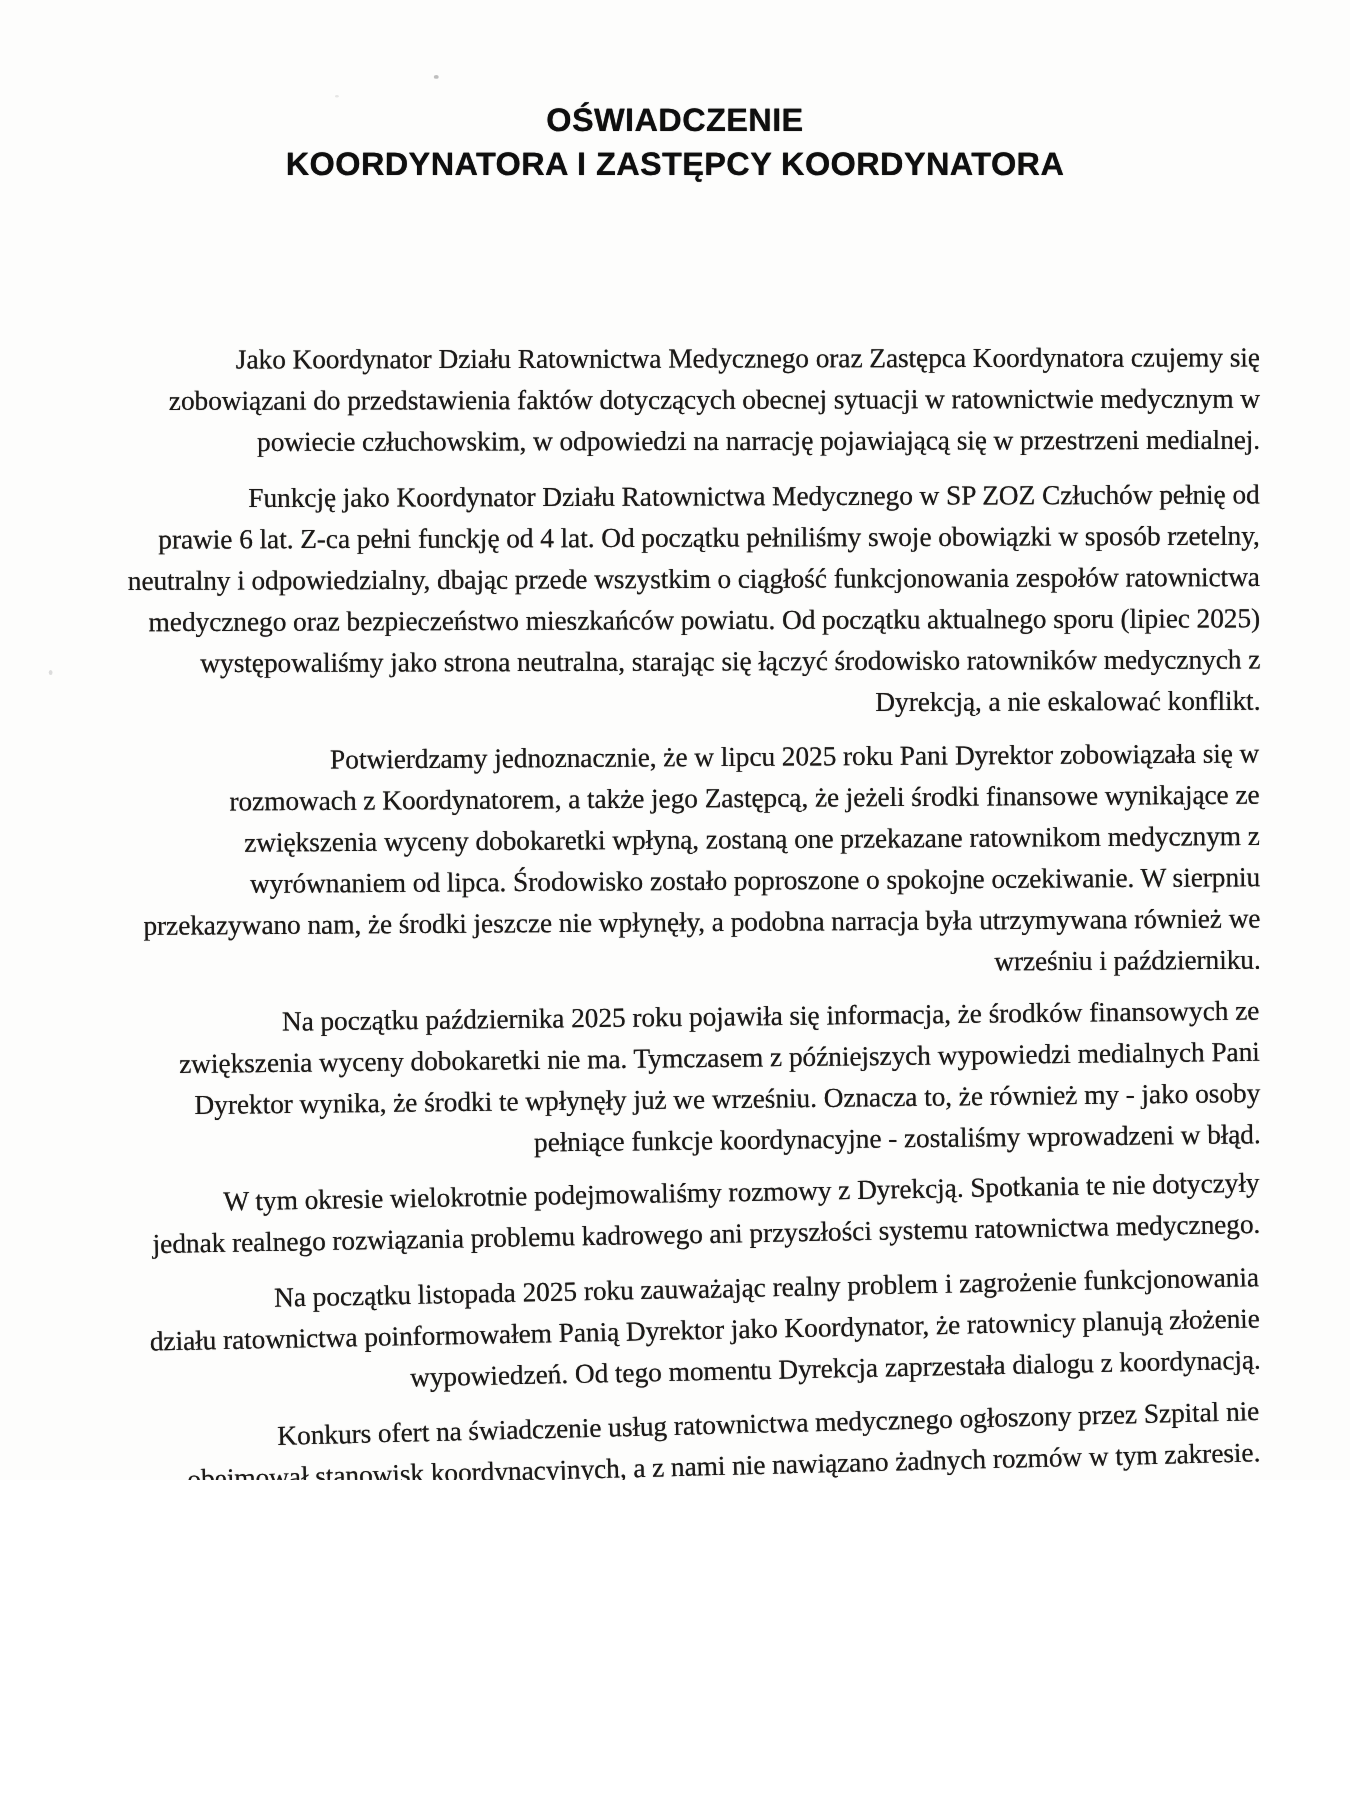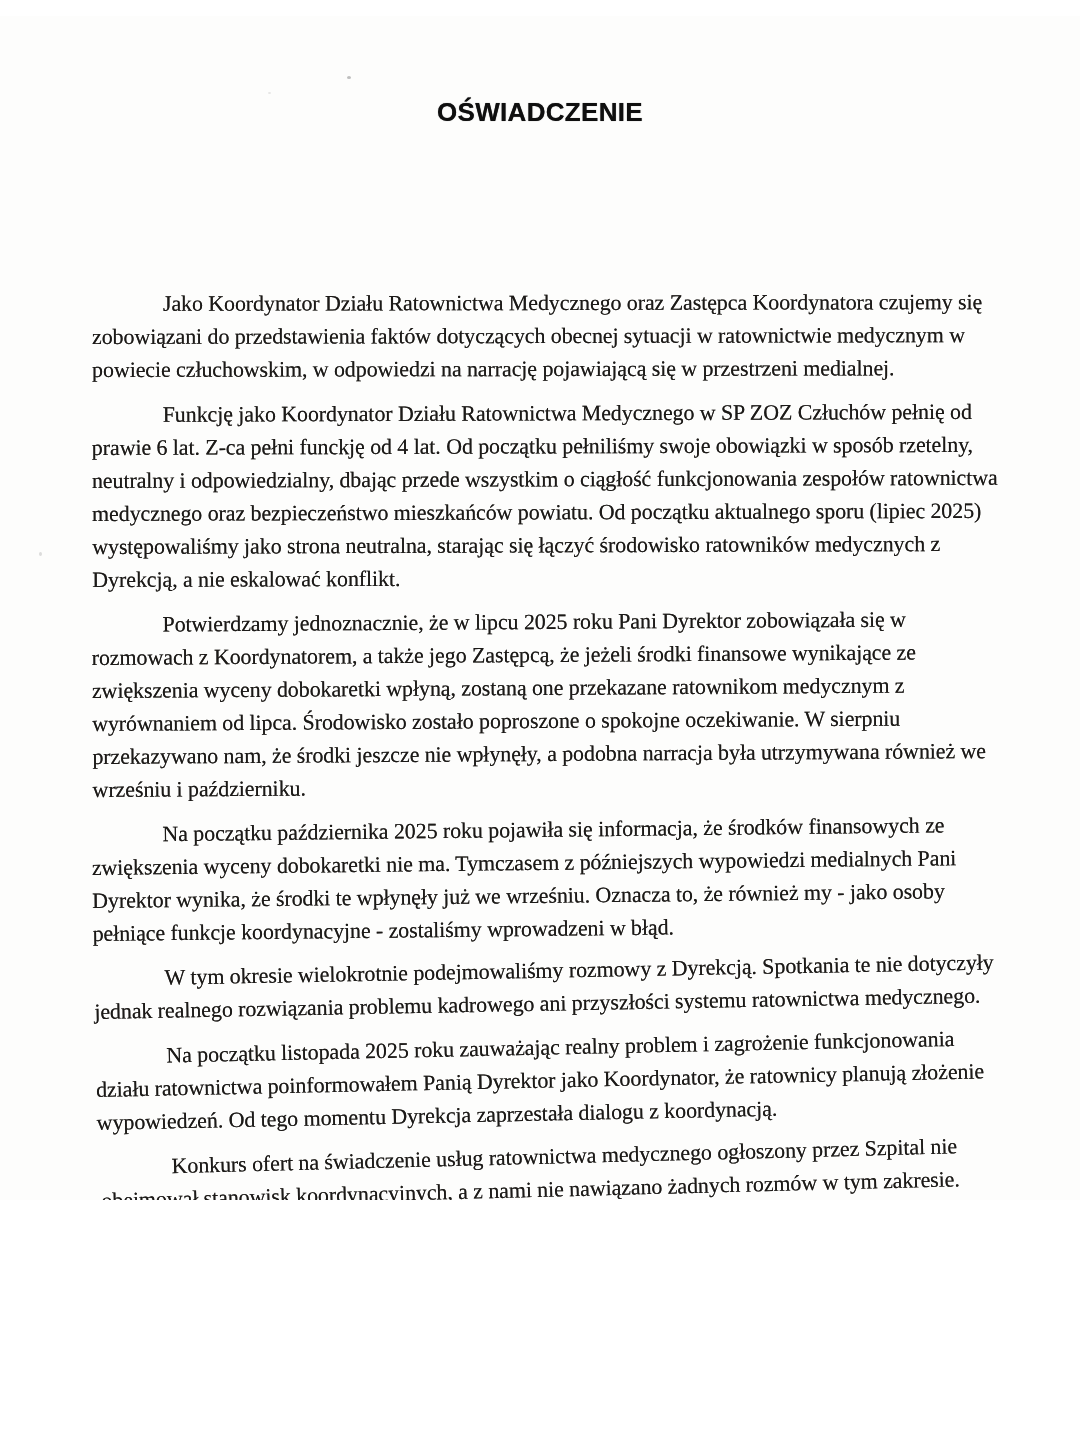--- a/index.html
+++ b/index.html
@@ -10,21 +10,20 @@
     font-family: "Liberation Serif", "DejaVu Serif", serif;
   }
 
   .page {
     position: relative;
     width: 1080px;
     height: 1184px;
     background: var(--paper, #fdfdfc);
     color: var(--ink, #1c1a18);
     overflow: hidden;
-    margin-top: 16px;
   }
 
   
   .title-block {
     position: absolute;
     top: 79px;
     left: 0;
     right: 0;
     text-align: center;
     font-family: "Liberation Sans", "DejaVu Sans", sans-serif;
@@ -38,21 +37,21 @@
 
   
   .body-block {
     position: absolute;
     top: 271px;
     left: 92px;
     width: 916px;
     font-size: 22px;
     line-height: 33px;
     letter-spacing: -0.1px;
-    text-align: left;
+    text-align: right;
     text-shadow: 0 0 0.6px rgba(22,19,15,0.75);
   }
 
   .para {
     text-indent: 71px;
     margin-bottom: 12px;
     transform-origin: 0 50%;
   }
 
   
@@ -75,20 +74,21 @@
   .speck-3 { left: 558px; top: 1390px; width: 5px; height: 2px; opacity: 0.22; }
   .speck-4 { left: 268px; top: 76px;   width: 3px; height: 2px; opacity: 0.20; }
 </style>
 </head>
 <body>
 
 <div class="page">
 
   <header class="title-block">
     <div>OŚWIADCZENIE</div>
+    <div>KOORDYNATORA I ZASTĘPCY KOORDYNATORA</div>
   </header>
 
   <main class="body-block">
     <p class="para r0">Jako Koordynator Działu Ratownictwa Medycznego oraz Zastępca Koordynatora czujemy się zobowiązani do przedstawienia faktów dotyczących obecnej sytuacji w ratownictwie medycznym w powiecie człuchowskim, w odpowiedzi na narrację pojawiającą się w przestrzeni medialnej.</p>
     <p class="para r1">Funkcję jako Koordynator Działu Ratownictwa Medycznego w SP ZOZ Człuchów pełnię od prawie 6 lat. Z-ca pełni funckję od 4 lat. Od początku pełniliśmy swoje obowiązki w sposób rzetelny, neutralny i odpowiedzialny, dbając przede wszystkim o ciągłość funkcjonowania zespołów ratownictwa medycznego oraz bezpieczeństwo mieszkańców powiatu. Od początku aktualnego sporu (lipiec 2025) występowaliśmy jako strona neutralna, starając się łączyć środowisko ratowników medycznych z Dyrekcją, a nie eskalować konflikt.</p>
     <p class="para r2">Potwierdzamy jednoznacznie, że w lipcu 2025 roku Pani Dyrektor zobowiązała się w rozmowach z Koordynatorem, a także jego Zastępcą, że jeżeli środki finansowe wynikające ze zwiększenia wyceny dobokaretki wpłyną, zostaną one przekazane ratownikom medycznym z wyrównaniem od lipca. Środowisko zostało poproszone o spokojne oczekiwanie. W sierpniu przekazywano nam, że środki jeszcze nie wpłynęły, a podobna narracja była utrzymywana również we wrześniu i październiku.</p>
     <p class="para r3">Na początku października 2025 roku pojawiła się informacja, że środków finansowych ze zwiększenia wyceny dobokaretki nie ma. Tymczasem z późniejszych wypowiedzi medialnych Pani Dyrektor wynika, że środki te wpłynęły już we wrześniu. Oznacza to, że również my - jako osoby pełniące funkcje koordynacyjne - zostaliśmy wprowadzeni w błąd.</p>
     <p class="para r4">W tym okresie wielokrotnie podejmowaliśmy rozmowy z Dyrekcją. Spotkania te nie dotyczyły jednak realnego rozwiązania problemu kadrowego ani przyszłości systemu ratownictwa medycznego.</p>
     <p class="para r5">Na początku listopada 2025 roku zauważając realny problem i zagrożenie funkcjonowania działu ratownictwa poinformowałem Panią Dyrektor jako Koordynator, że ratownicy planują złożenie wypowiedzeń. Od tego momentu Dyrekcja zaprzestała dialogu z koordynacją.</p>
     <p class="para r6">Konkurs ofert na świadczenie usług ratownictwa medycznego ogłoszony przez Szpital nie obejmował stanowisk koordynacyjnych, a z nami nie nawiązano żadnych rozmów w tym zakresie.</p>

